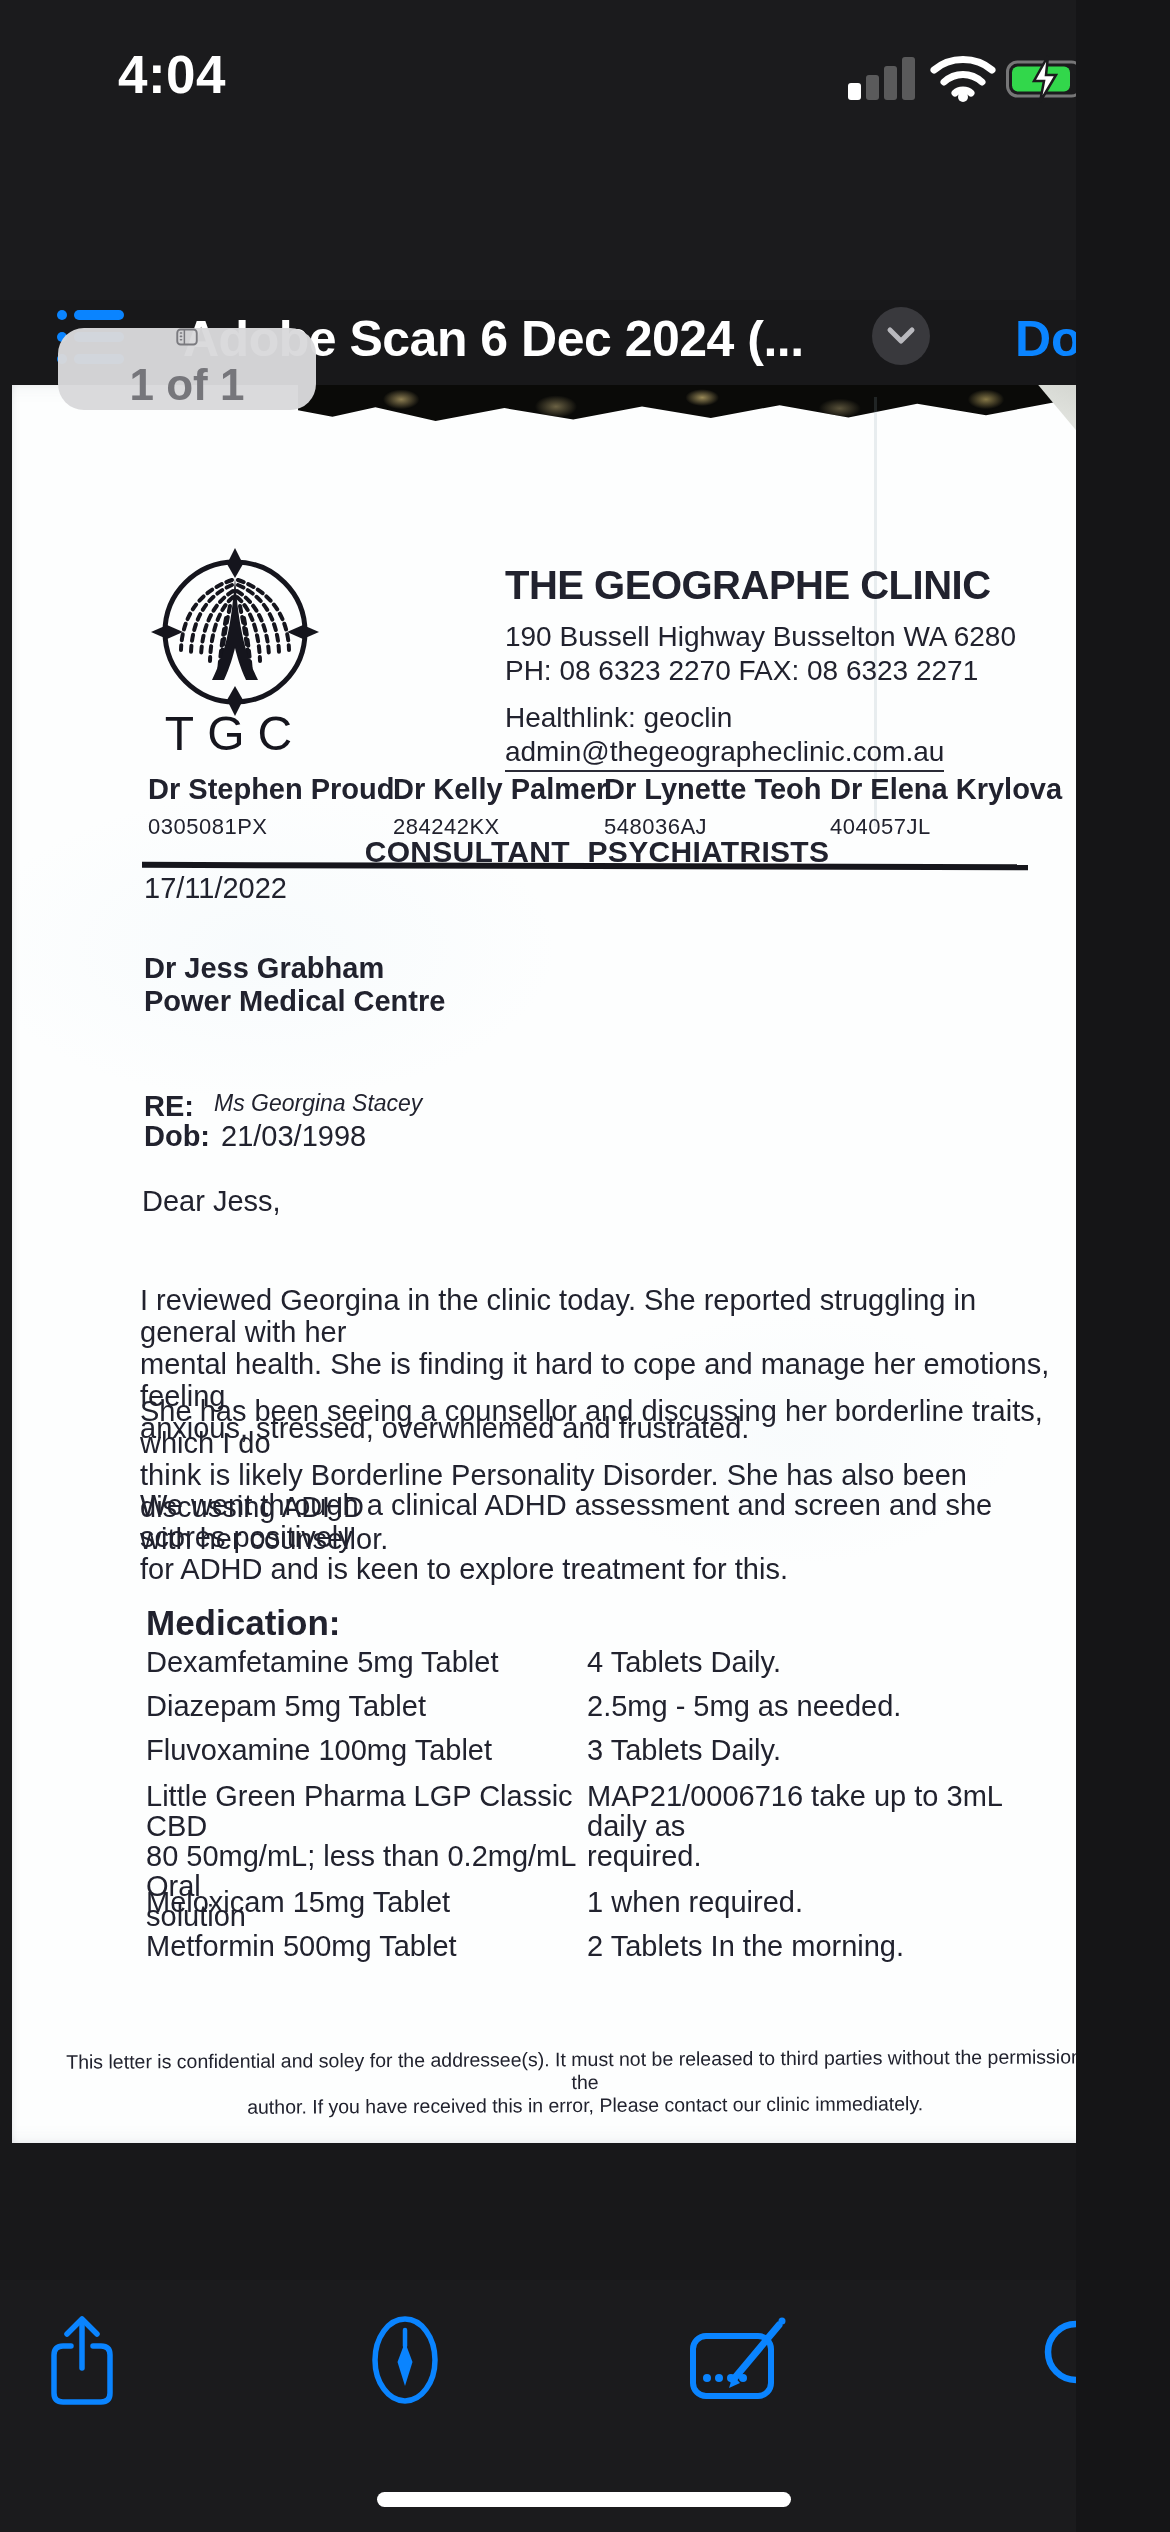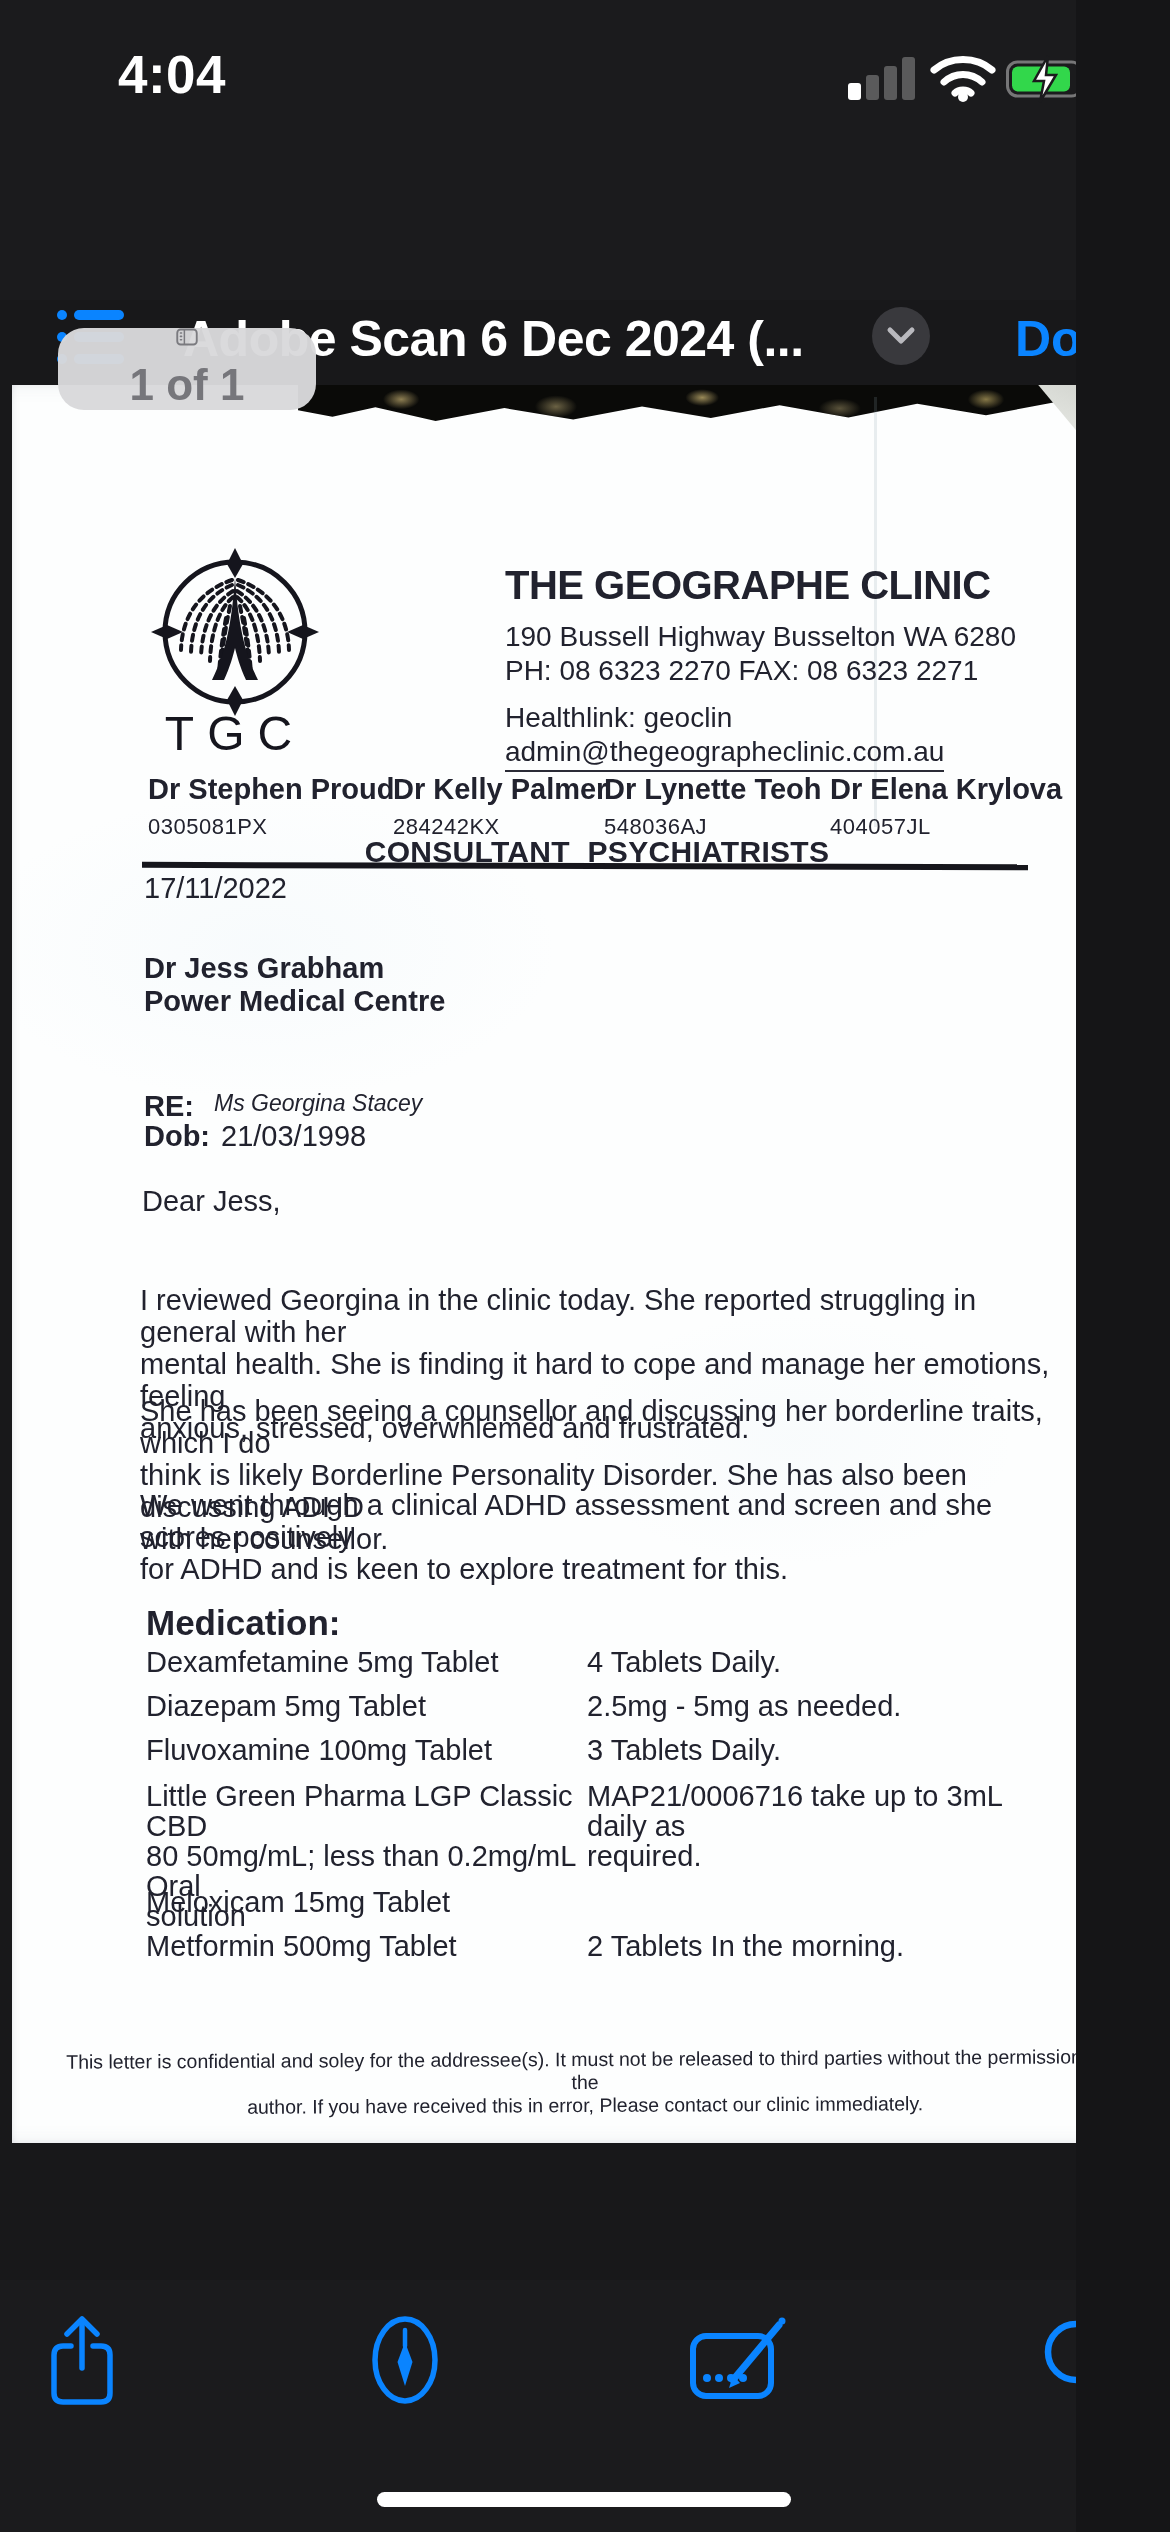--- a/index.html
+++ b/index.html
@@ -223,20 +223,21 @@
     <div class="med-name mr2">Diazepam 5mg Tablet</div>
     <div class="med-dose mr2">2.5mg - 5mg as needed.</div>
     <div class="med-name mr3">Fluvoxamine 100mg Tablet</div>
     <div class="med-dose mr3">3 Tablets Daily.</div>
     <div class="med-name mr4">Little Green Pharma LGP Classic CBD
 80 50mg/mL; less than 0.2mg/mL Oral
 solution</div>
     <div class="med-dose mr4">MAP21/0006716 take up to 3mL daily as
 required.</div>
     <div class="med-name mr5">Meloxicam 15mg Tablet</div>
+    <div class="med-dose mr5">1 when required.</div>
     <div class="med-name mr6">Metformin 500mg Tablet</div>
     <div class="med-dose mr6">2 Tablets In the morning.</div>
 
     <div class="doc-footer">This letter is confidential and soley for the addressee(s). It must not be released to third parties without the permission of the
 author. If you have received this in error, Please contact our clinic immediately.</div>
   </div>
 
   <div class="toolbar"></div>
   <div class="tb-btn tb-share">
     <svg width="68" height="92" viewBox="0 0 68 92">

